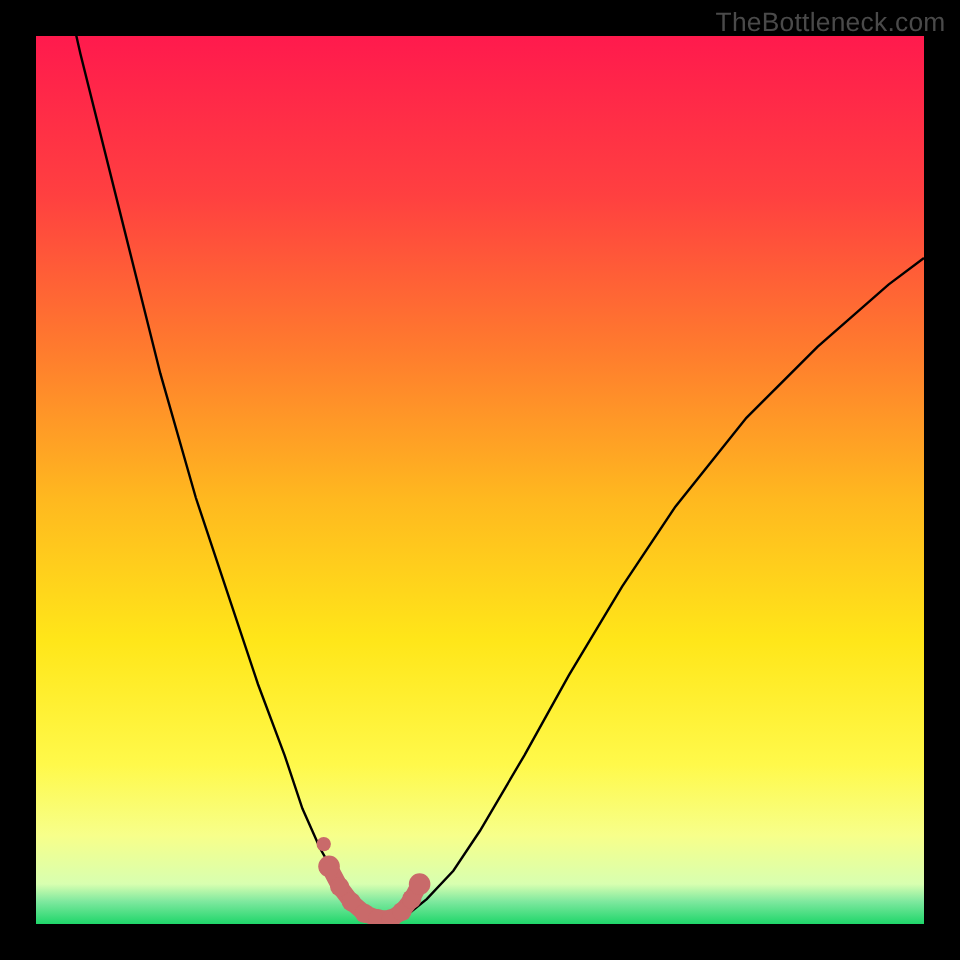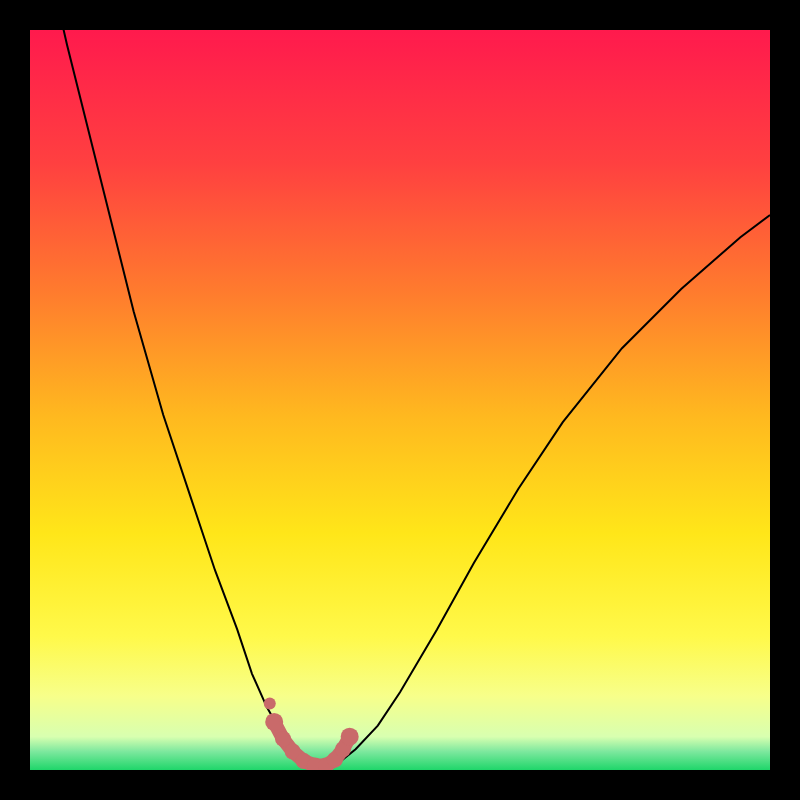--- a/index.html
+++ b/index.html
@@ -33,20 +33,21 @@
     font-size: 22px;
     font-weight: 500;
     letter-spacing: 0.2px;
     user-select: none;
   }
 </style>
 </head>
 <body>
 
 <div class="frame">
+  <div class="watermark">TheBottleneck.com</div>
   <div class="plot-area">
     <svg id="plot-svg" width="740" height="740" viewBox="0 0 740 740" preserveAspectRatio="none">
       <defs>
         <linearGradient id="bg-grad" x1="0" y1="0" x2="0" y2="1">
             <stop offset="0.00%" stop-color="#ff1a4d"></stop>
             <stop offset="18.00%" stop-color="#ff4040"></stop>
             <stop offset="35.00%" stop-color="#ff7a2e"></stop>
             <stop offset="52.00%" stop-color="#ffb81f"></stop>
             <stop offset="68.00%" stop-color="#ffe619"></stop>
             <stop offset="82.00%" stop-color="#fff94a"></stop>

